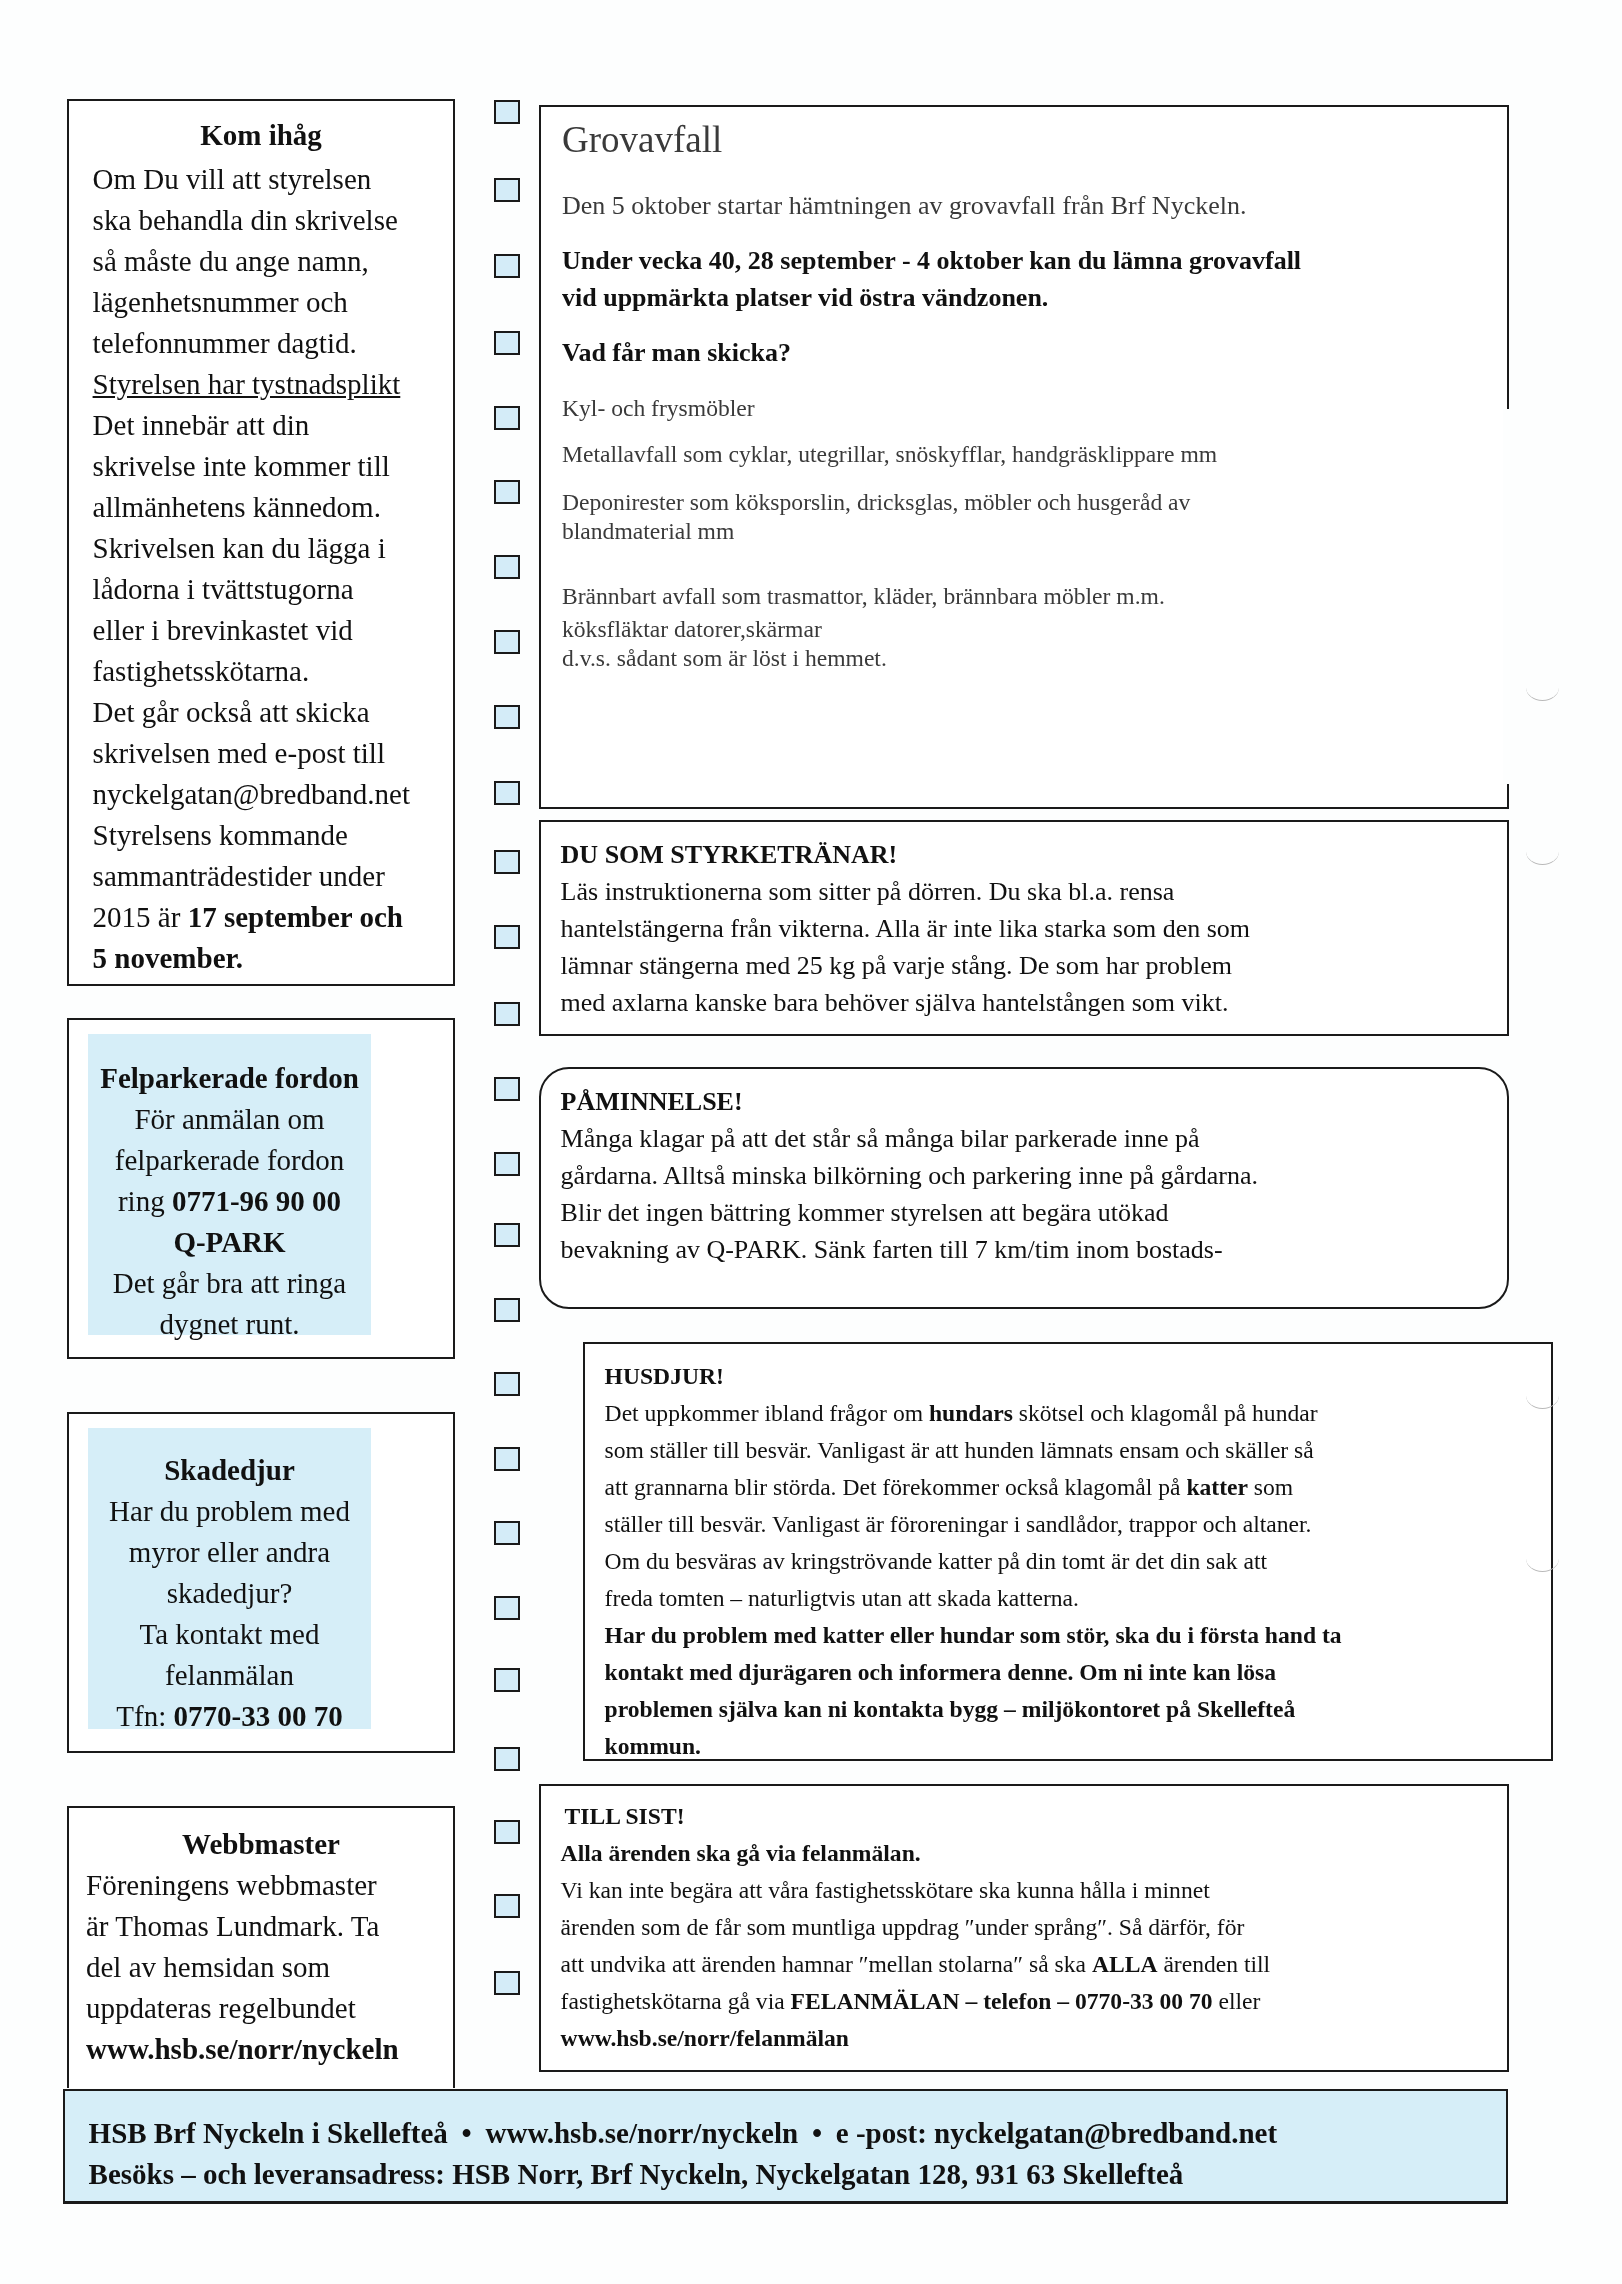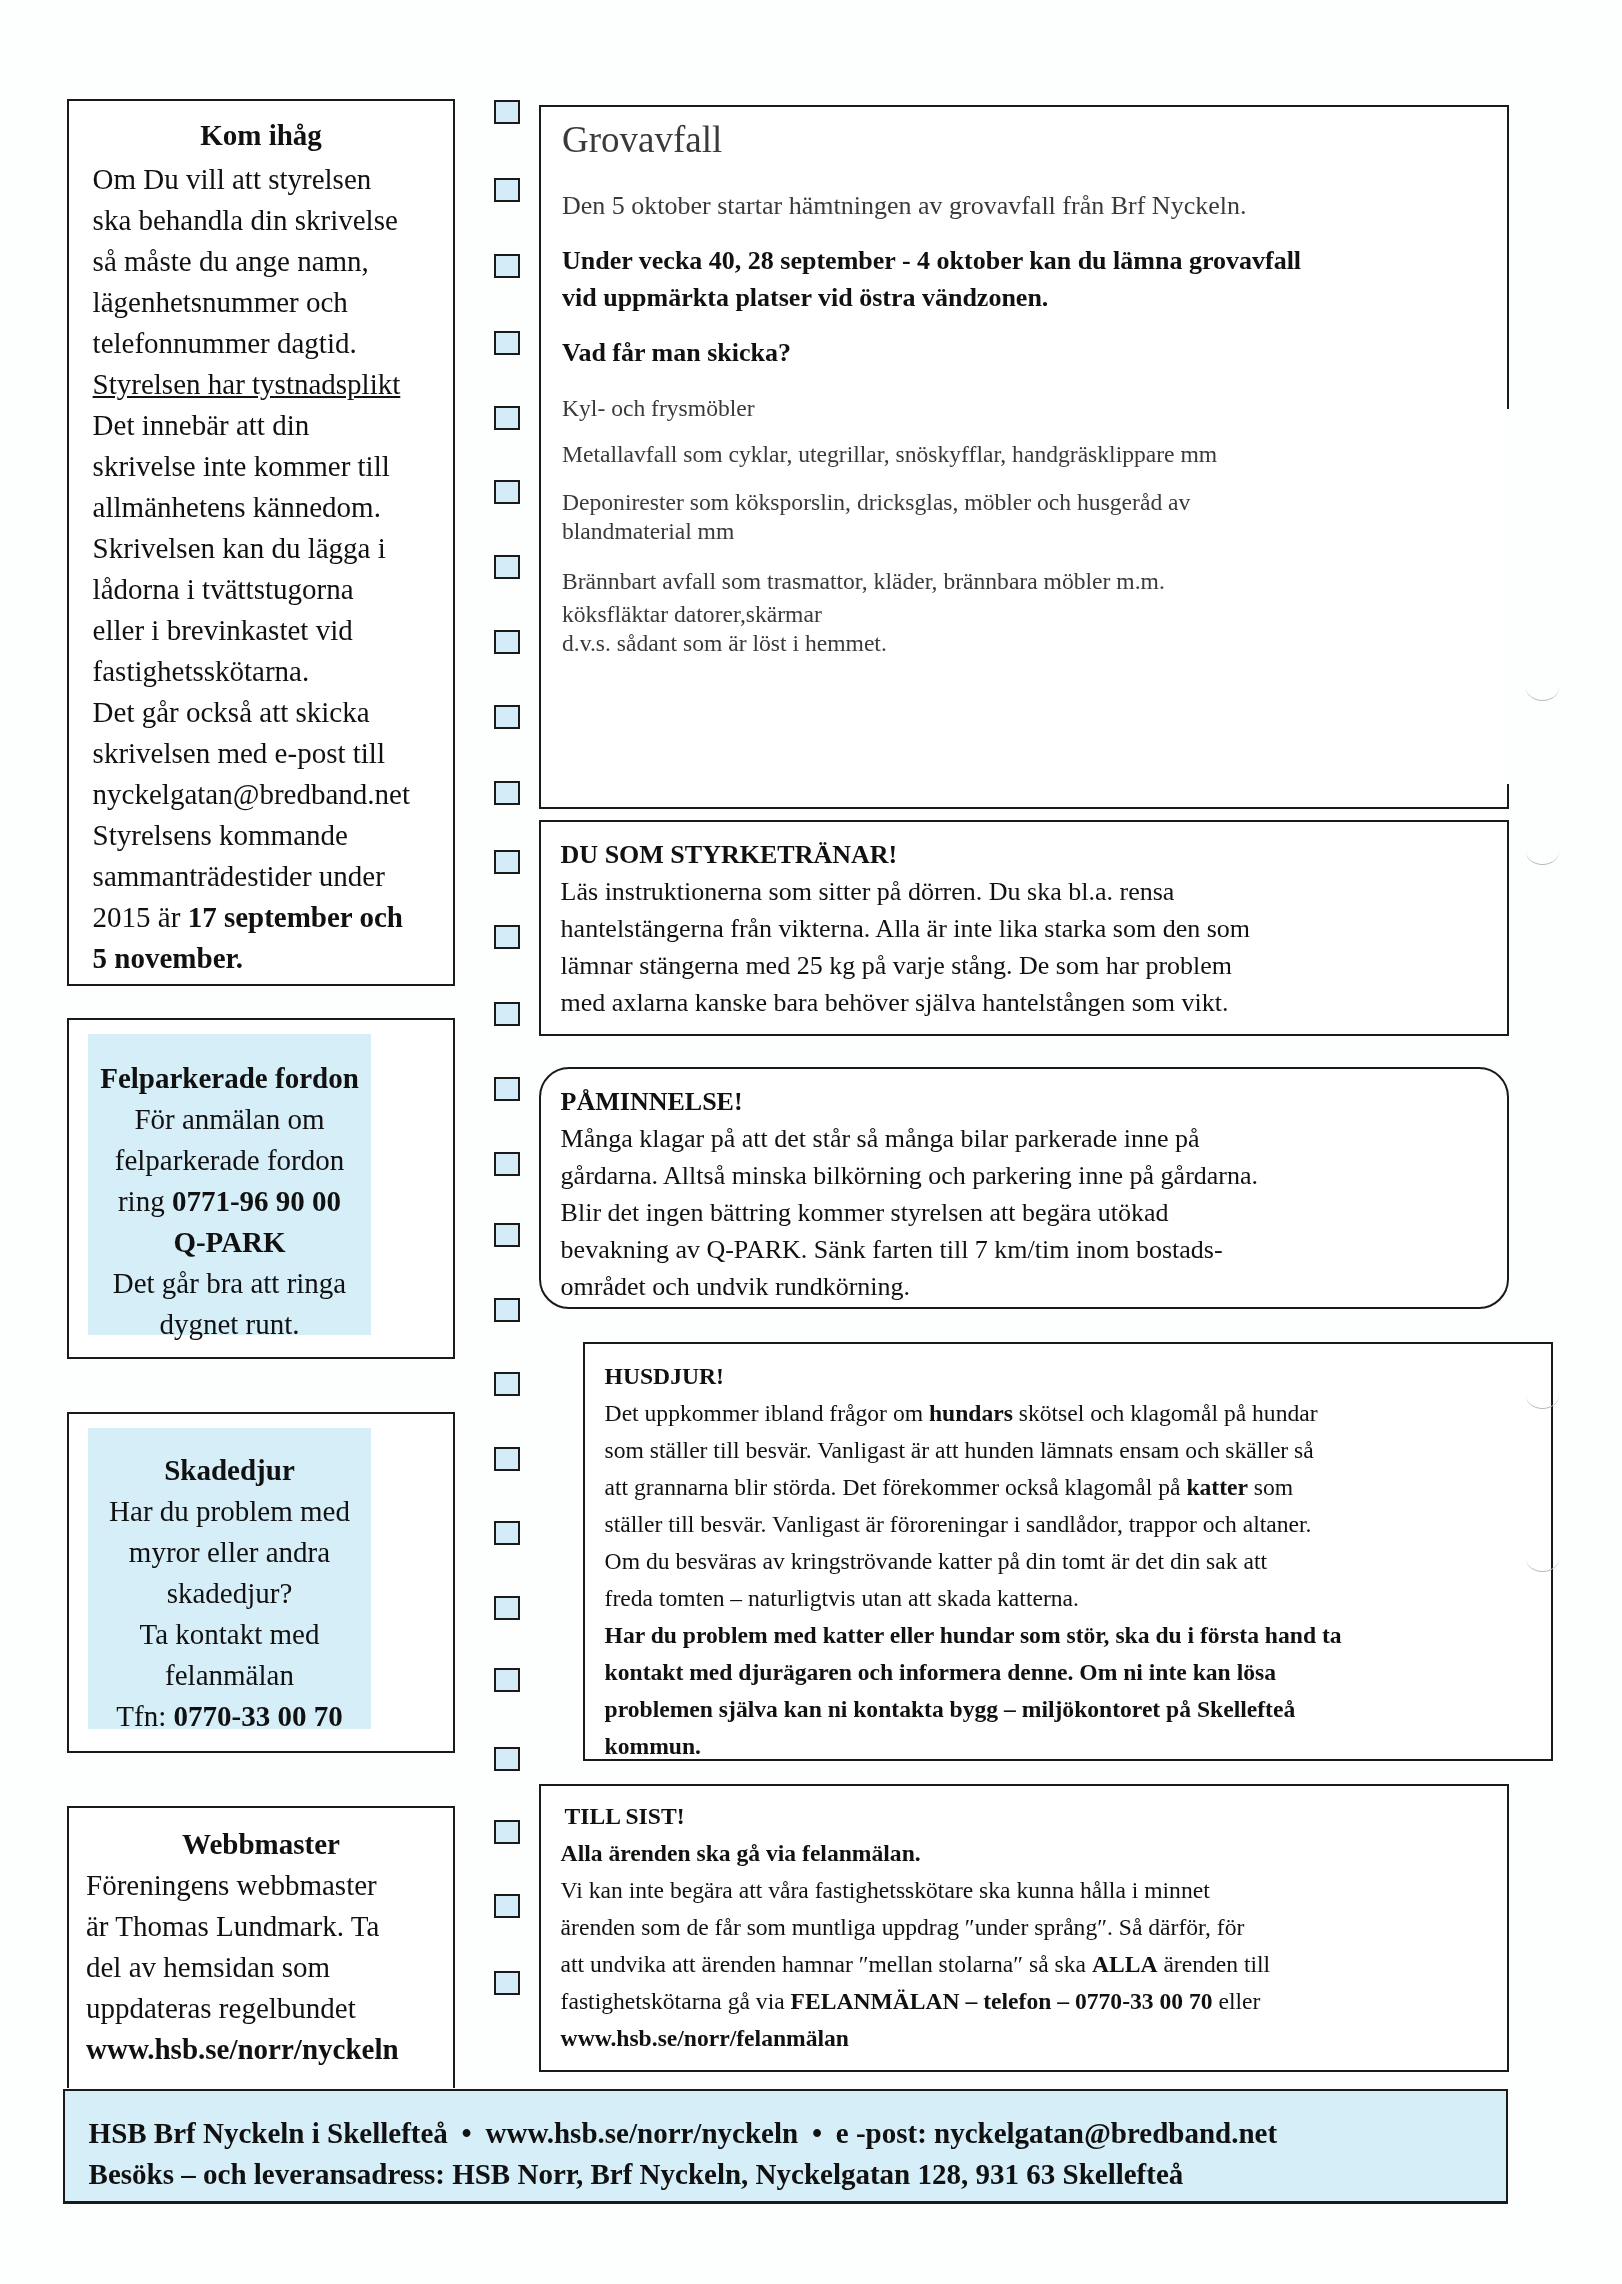--- a/index.html
+++ b/index.html
@@ -138,41 +138,40 @@
   <div class="gray" style="font-size:37px; line-height:47px;">Grovavfall</div>
   <div class="rt gray" style="margin-top:23.6px;">Den 5 oktober startar hämtningen av grovavfall från Brf Nyckeln.</div>
   <div class="rt bold" style="margin-top:18.3px;">Under vecka 40, 28 september - 4 oktober kan du lämna grovavfall</div>
   <div class="rt bold">vid uppmärkta platser vid östra vändzonen.</div>
   <div class="rt bold" style="margin-top:18.3px;">Vad får man skicka?</div>
 
   <div class="rt-small gray" style="margin-top:18.3px;">Kyl- och frysmöbler</div>
   <div class="rt-small gray" style="margin-top:9px;">Metallavfall som cyklar, utegrillar, snöskyfflar, handgräsklippare mm</div>
   <div class="rt-small gray" style="margin-top:15.7px; line-height:29px;">Deponirester som köksporslin, dricksglas, möbler och husgeråd av</div>
   <div class="rt-small gray" style="line-height:29px;">blandmaterial mm</div>
-  <div class="rt-small gray" style="margin-top:17px;">Brännbart avfall som trasmattor, kläder, brännbara möbler m.m.</div>
+  <div class="rt-small gray" style="margin-top:32px;">Brännbart avfall som trasmattor, kläder, brännbara möbler m.m.</div>
   <div class="rt-small gray" style="line-height:29px;">köksfläktar datorer,skärmar</div>
   <div class="rt-small gray" style="line-height:29px;">d.v.s. sådant som är löst i hemmet.</div>
 </div>
 <div class="gap-cover" style="left:1503px; top:409px; width:9.2px; height:375px;"></div>
 
 <div class="abs box" style="left:539px; top:820px; width:970px; height:216px; padding:14.4px 0 0 19.6px;">
   <div class="rt bold">DU SOM STYRKETRÄNAR!</div>
   <div class="rt">Läs instruktionerna som sitter på dörren. Du ska bl.a. rensa</div>
   <div class="rt">hantelstängerna från vikterna. Alla är inte lika starka som den som</div>
   <div class="rt">lämnar stängerna med 25 kg på varje stång. De som har problem</div>
   <div class="rt">med axlarna kanske bara behöver själva hantelstången som vikt.</div>
 </div>
 
 <div class="abs box" style="left:539px; top:1067px; width:970px; height:242px; padding:14.4px 0 0 19.6px;border-radius:30px;">
   <div class="rt bold">PÅMINNELSE!</div>
   <div class="rt">Många klagar på att det står så många bilar parkerade inne på</div>
   <div class="rt">gårdarna. Alltså minska bilkörning och parkering inne på gårdarna.</div>
   <div class="rt">Blir det ingen bättring kommer styrelsen att begära utökad</div>
   <div class="rt">bevakning av Q-PARK. Sänk farten till 7 km/tim inom bostads-</div>
-  <div class="rt">området och undvik rundkörning.</div>
 </div>
 
 <div class="abs box" style="left:539px; top:1342px; width:970px; height:419px; padding:13px 0 0 19.6px;margin-left:44px;">
   <div class="rt-small bold" style="line-height:38px;">HUSDJUR!</div>
   <div class="rt-small">
     <span>Det uppkommer ibland frågor om </span><b>hundars</b><span> skötsel och klagomål på hundar</span>
   </div>
   <div class="rt-small">som ställer till besvär. Vanligast är att hunden lämnats ensam och skäller så</div>
   <div class="rt-small">
     <span>att grannarna blir störda. Det förekommer också klagomål på </span><b>katter</b><span> som</span>

